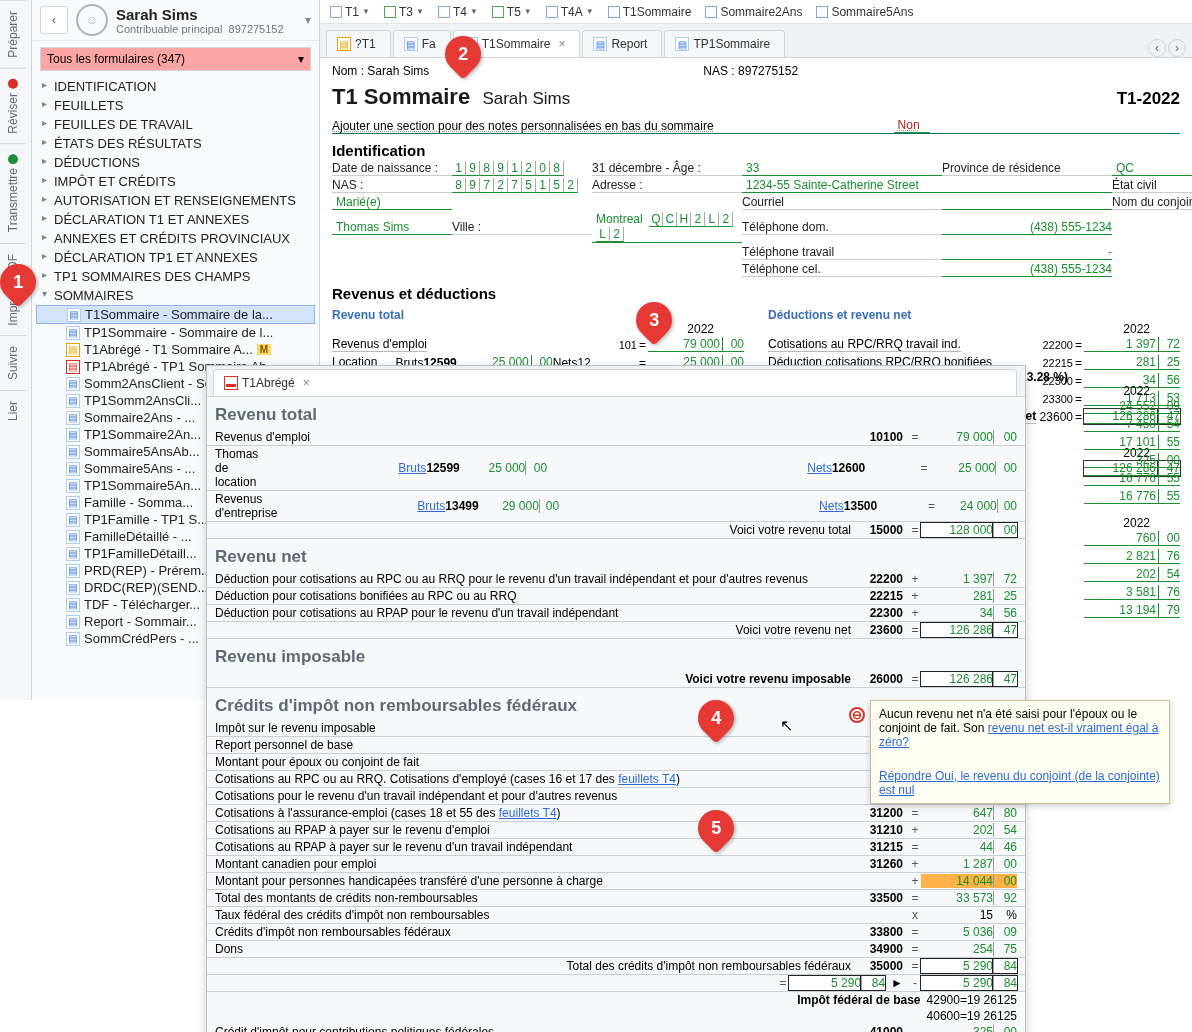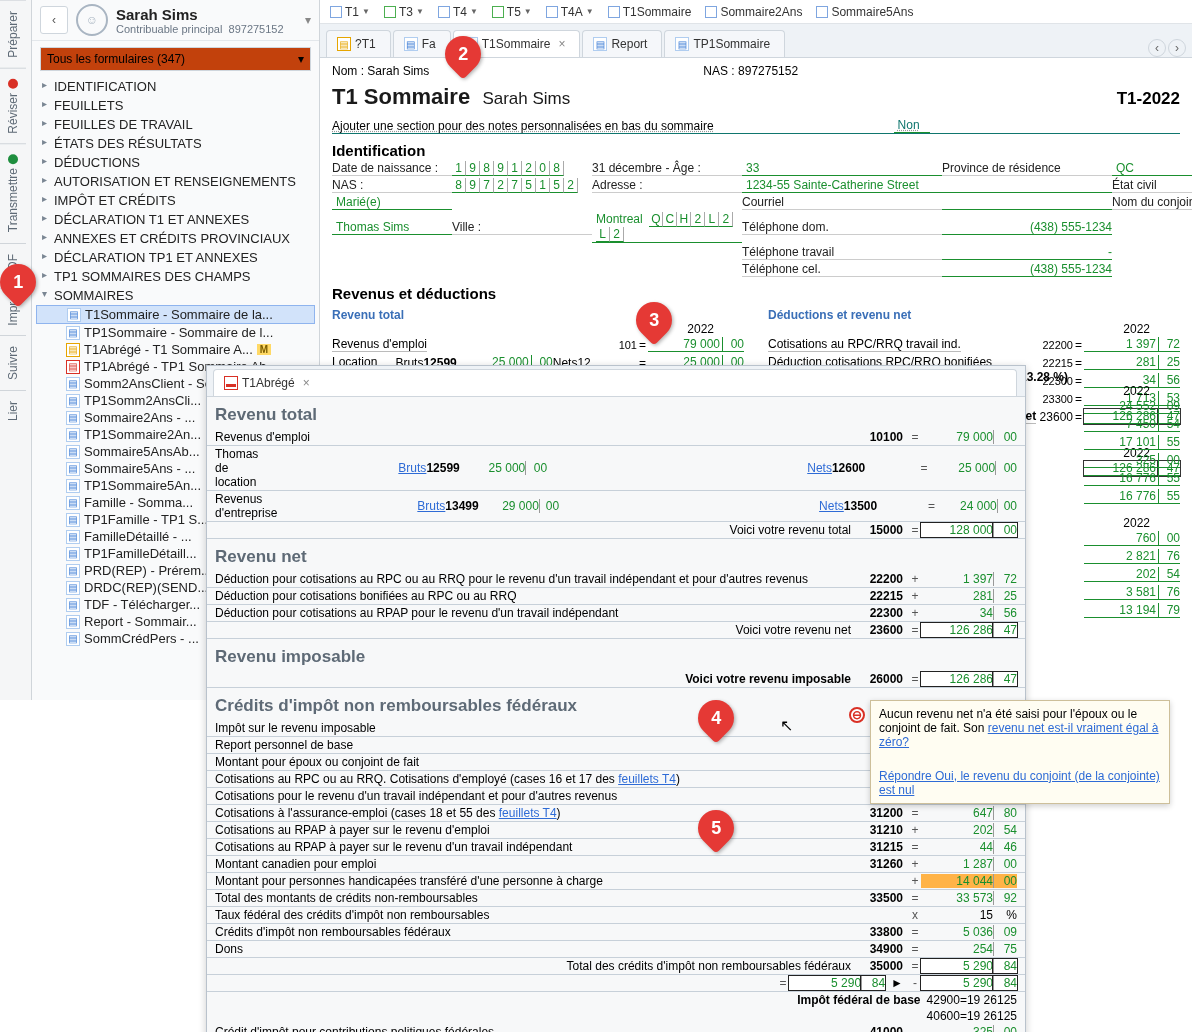--- a/index.html
+++ b/index.html
@@ -12,21 +12,21 @@
 .red-dot { background:#d93025; border:2px solid #d93025; }
 .grn-dot { background:#1e8e3e; }
 
 
 .leftpanel { position:absolute; left:32px; top:0; width:288px; height:700px; background:#f9fafb; border-right:1px solid #d0d5da; }
 .client-hdr { display:flex; align-items:center; gap:8px; padding:4px 8px; border-bottom:1px solid #e3e7eb; }
 .avatar { width:32px; height:32px; border-radius:50%; border:2px solid #a9b5c2; display:flex; align-items:center; justify-content:center; color:#a9b5c2; }
 .client-hdr .name { font-size:15px; font-weight:600; color:#222; }
 .client-hdr .sub { font-size:11px; color:#6b7785; }
 .back { width:28px; height:28px; border:1px solid #cfd6dd; background:#fff; display:flex; align-items:center; justify-content:center; cursor:pointer; border-radius:3px; color:#555; }
-.drop { margin:6px 8px; border:1px solid #cfd6dd; background:#c2410c; padding:4px 6px; display:flex; justify-content:space-between; align-items:center; cursor:pointer; }
+.drop { margin:6px 8px; border:1px solid #cfd6dd; background:#fca5a5; padding:4px 6px; display:flex; justify-content:space-between; align-items:center; cursor:pointer; }
 .tree { margin:2px 4px; font-size:13px; color:#222; }
 .tree .node { padding:2px 4px 2px 18px; position:relative; cursor:pointer; white-space:nowrap; overflow:hidden; text-overflow:ellipsis; }
 .tree .node::before { content:"▸"; position:absolute; left:6px; top:2px; color:#7a8693; font-size:10px; }
 .tree .node.open::before { content:"▾"; }
 .tree .sub { padding-left:30px; display:flex; align-items:center; gap:4px; padding-top:1px; padding-bottom:1px; }
 .tree .sub.sel { background:#d2e3fa; border:1px solid #8fb4ee; }
 .doc-ico { width:14px; height:14px; flex:0 0 14px; display:inline-flex; align-items:center; justify-content:center; font-size:10px; color:#3a7bd5; border:1px solid #b0cdf0; background:#fff;}
 .doc-ico.q { color:#e6a500; border-color:#e6a500;}
 .doc-ico.r { color:#d93025; border-color:#d93025;}
 .badge-m { background:#ffd966; color:#7a5c00; font-weight:bold; font-size:10px; padding:0 3px; }
@@ -45,21 +45,21 @@
 .navarrows { margin-left:auto; display:flex; gap:2px; }
 .navarrows span { width:18px; height:18px; border:1px solid #cfd6dd; border-radius:50%; display:flex; align-items:center; justify-content:center; cursor:pointer; color:#666; }
 
 
 .content { position:absolute; left:320px; top:58px; right:0; bottom:0; background:#fff; padding:6px 12px 0 12px; overflow:hidden; }
 .row-nom { display:flex; font-size:12px;gap:44px; }
 .row-nom div { margin-right:230px; }
 .content h1 { font-size:22px; font-weight:bold; margin:6px 0 4px 0; color:#1a1a1a;}
 .h1-line { display:flex; justify-content:space-between; align-items:baseline; }
 .sublink { font-size:12px; color:#000; text-decoration:underline dotted #999; border-bottom:1px solid #0f766e; display:flex; align-items:center; gap:180px; margin:4px 0 8px 0;}
-.selval { color:#0f766e; border-bottom:1px solid #1a8f2e; padding:0 8px 0 4px; font-size:12px; min-width:36px; display:inline-block;}
+.selval { color:#b91c1c; border-bottom:1px solid #1a8f2e; padding:0 8px 0 4px; font-size:12px; min-width:36px; display:inline-block;}
 
 .section-h { font-size:15px; font-weight:bold; margin:4px 0 2px 0; }
 .idgrid { display:grid; grid-template-columns: 120px 140px 150px 200px 170px 120px; row-gap:2px; font-size:12px; align-items:center;}
 .idgrid .lbl { border-bottom:1px solid #ccc; color:#222;}
 .idgrid .val { color:#1a8f2e; border-bottom:1px solid #1a8f2e; padding-left:4px;}
 .idgrid .digits span { display:inline-block; width:14px; border-bottom:1px solid #1a8f2e; border-right:1px solid #aaa; text-align:center; color:#1a8f2e; }
 .idgrid .phone { color:#1a8f2e; text-align:right; border-bottom:1px solid #1a8f2e; }
 
 .rev-section { margin-top:6px; }
 .twocol { display:flex; gap:24px; }
@@ -148,22 +148,22 @@
   <div class="drop">
     <span>Tous les formulaires (347)</span>
     <span>▾</span>
   </div>
   <div class="tree" id="tree">
       <div class="node">IDENTIFICATION</div>
       <div class="node">FEUILLETS</div>
       <div class="node">FEUILLES DE TRAVAIL</div>
       <div class="node">ÉTATS DES RÉSULTATS</div>
       <div class="node">DÉDUCTIONS</div>
+      <div class="node">IMPÔT ET CRÉDITS</div>
       <div class="node">AUTORISATION ET RENSEIGNEMENTS</div>
-      <div class="node">IMPÔT ET CRÉDITS</div>
       <div class="node">DÉCLARATION T1 ET ANNEXES</div>
       <div class="node">ANNEXES ET CRÉDITS PROVINCIAUX</div>
       <div class="node">DÉCLARATION TP1 ET ANNEXES</div>
       <div class="node">TP1 SOMMAIRES DES CHAMPS</div>
       <div class="node open">SOMMAIRES</div>
       <div class="sub sel">
         <span class="doc-ico ">▤</span>
         <span>T1Sommaire - Sommaire de la...</span>
       </div>
       <div class="sub">

